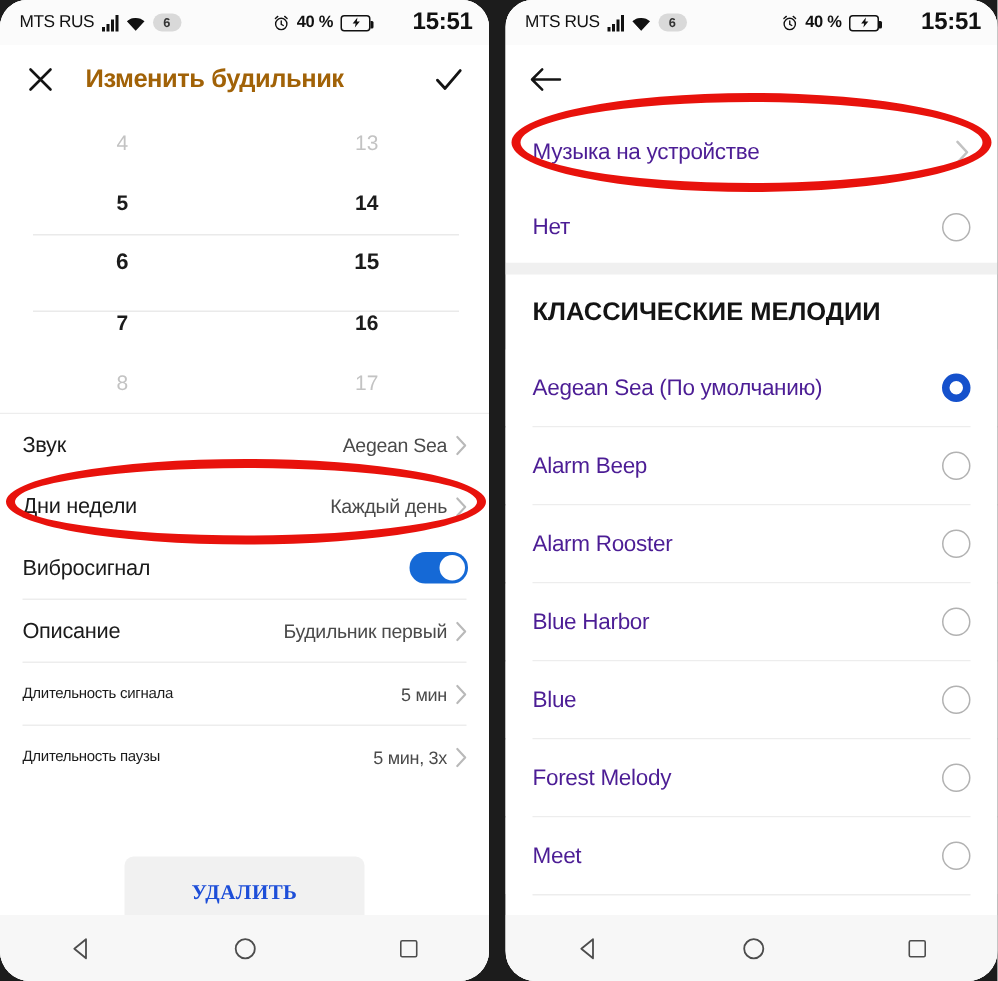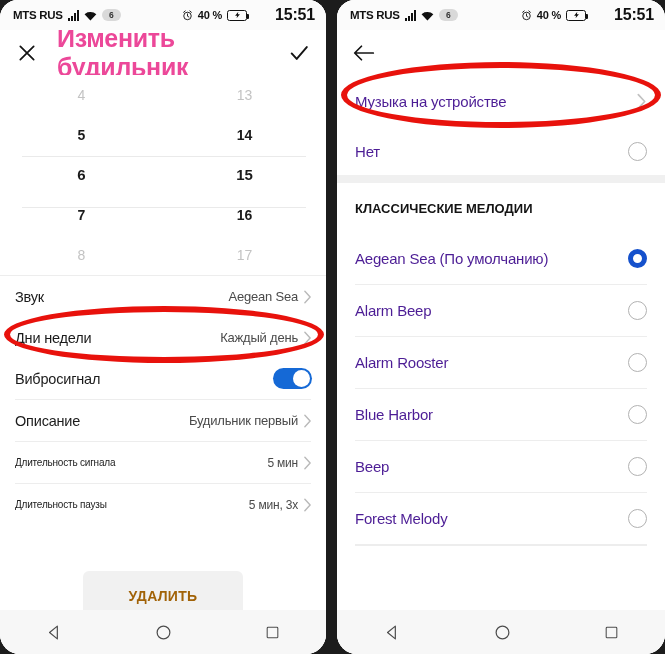--- a/index.html
+++ b/index.html
@@ -56,21 +56,21 @@
   }
   .status-left, .status-right {
     display: flex;
     align-items: center;
     gap: 5px;
     font-size: 11px;
     font-weight: bold;
     color: #111;
     letter-spacing: -0.2px;
   }
-  .carrier { font-size: 11.5px; font-weight: bold; letter-spacing: -0.3px; }
+  .carrier { font-size: 11.5px; font-weight: normal; letter-spacing: -0.3px; }
   .sig-bars {
     display: inline-flex;
     align-items: flex-end;
     gap: 1px;
     height: 11px;
   }
   .sig-bars i { display: block; width: 2px; background: #111; }
   .sig-bars i:nth-child(1) { height: 3px; }
   .sig-bars i:nth-child(2) { height: 5px; }
   .sig-bars i:nth-child(3) { height: 8px; }
@@ -112,23 +112,23 @@
   
   .appbar {
     height: 45px;
     display: flex;
     align-items: center;
     padding: 0 14px;
     box-sizing: border-box;
     background: #ffffff;
   }
   .appbar .title {
-    font-size: 25px;
+    font-size: 17px;
     font-weight: bold;
-    color: #ec4899;
+    color: #a16207;
     letter-spacing: -0.3px;
   }
   .appbar-left .title { margin-left: 17px; }
   .appbar-right .title { margin-left: 14px; }
   .ic-btn {
     width: 26px; height: 26px;
     display: flex; align-items: center; justify-content: center;
     flex: 0 0 auto;
   }
   .ic-btn svg { display: block; }
@@ -225,24 +225,24 @@
     display: flex;
     justify-content: center;
     margin-top: 46px;
   }
   .delbtn {
     width: 160px;
     height: 50px;
     border-radius: 6px;
     background: #f1f1f1;
     border: none;
-    color: #a16207;
+    color: #1d4ed8;
     font-size: 14px;
     font-weight: bold;
-    font-family: Liberation Sans, sans-serif;
+    font-family: Liberation Serif, serif;
     letter-spacing: 0.3px;
     display:flex; align-items:center; justify-content:center;
   }
 
   
   .listrow {
     position: relative;
     height: 51px;
     display: flex;
     align-items: center;
@@ -274,21 +274,21 @@
   .band {
     height: 8px;
     background: #f0f0f0;
   }
   .sectionhdr {
     height: 50px;
     display: flex;
     align-items: center;
     padding: 0 18px;
     box-sizing: border-box;
-    font-size: 13px;
+    font-size: 17px;
     font-weight: bold;
     color: #141414;
     letter-spacing: 0px;
   }
 
   
   .navbar {
     position: absolute;
     left: 0; right: 0; bottom: 0;
     height: 44px;
@@ -589,31 +589,35 @@
         </div>
         <div class="lhr"></div>
 
         <div class="listrow">
           <span class="lname">Blue Harbor</span>
           <span class="radio"></span>
         </div>
         <div class="lhr"></div>
 
         <div class="listrow">
-          <span class="lname">Beep</span>
+          <span class="lname">Blue</span>
           <span class="radio"></span>
         </div>
         <div class="lhr"></div>
 
         <div class="listrow">
           <span class="lname">Forest Melody</span>
           <span class="radio"></span>
         </div>
         <div class="lhr"></div>
 
+        <div class="listrow">
+          <span class="lname">Meet</span>
+          <span class="radio"></span>
+        </div>
         <div class="lhr"></div>
       </div>
 
       <div class="navbar">
         <span>
           <svg width="17" height="17" viewBox="0 0 24 24">
               <path d="M16 3 5 12l11 9z" fill="none" stroke="#4d4d4d" stroke-width="1.7" stroke-linejoin="round"></path>
             </svg>
         </span>
         <span>

